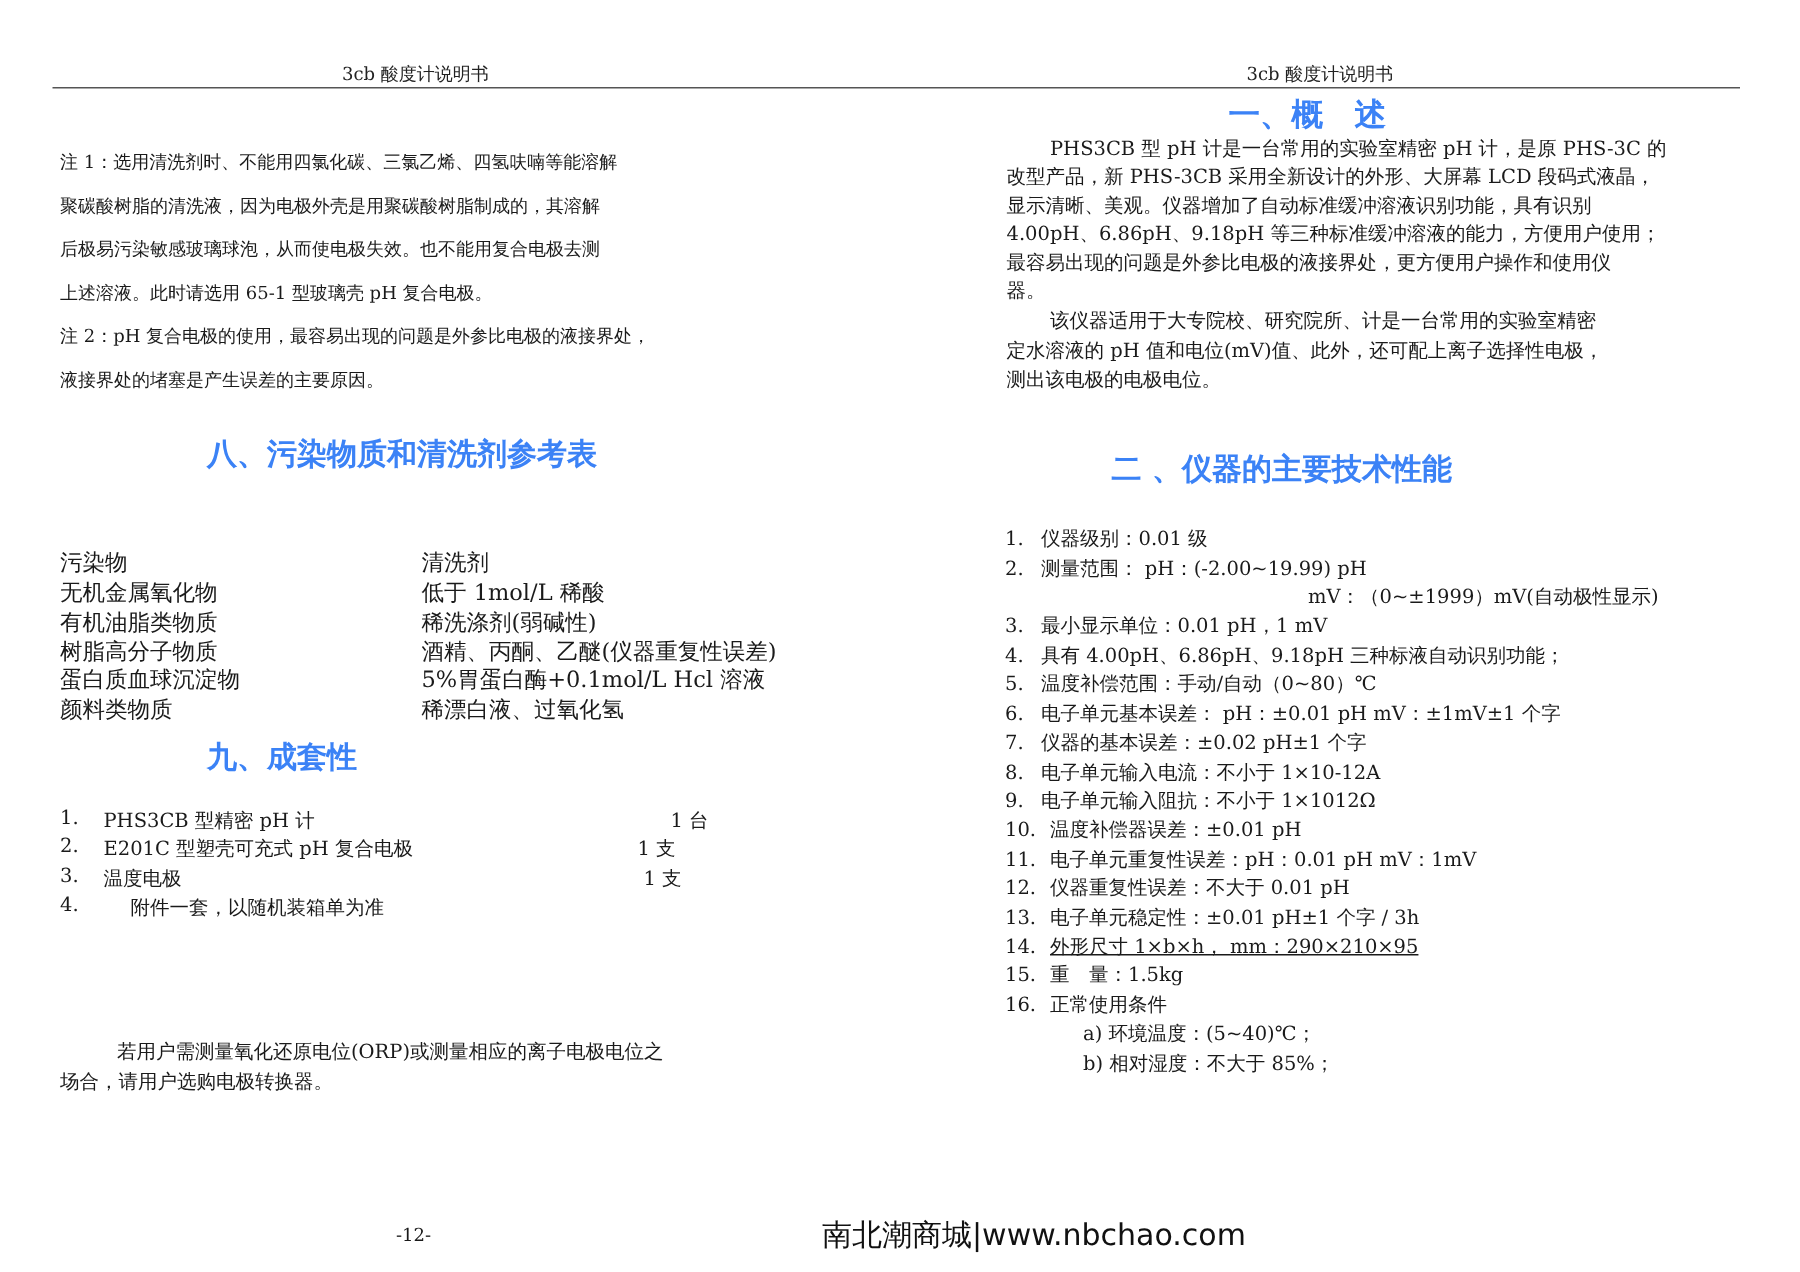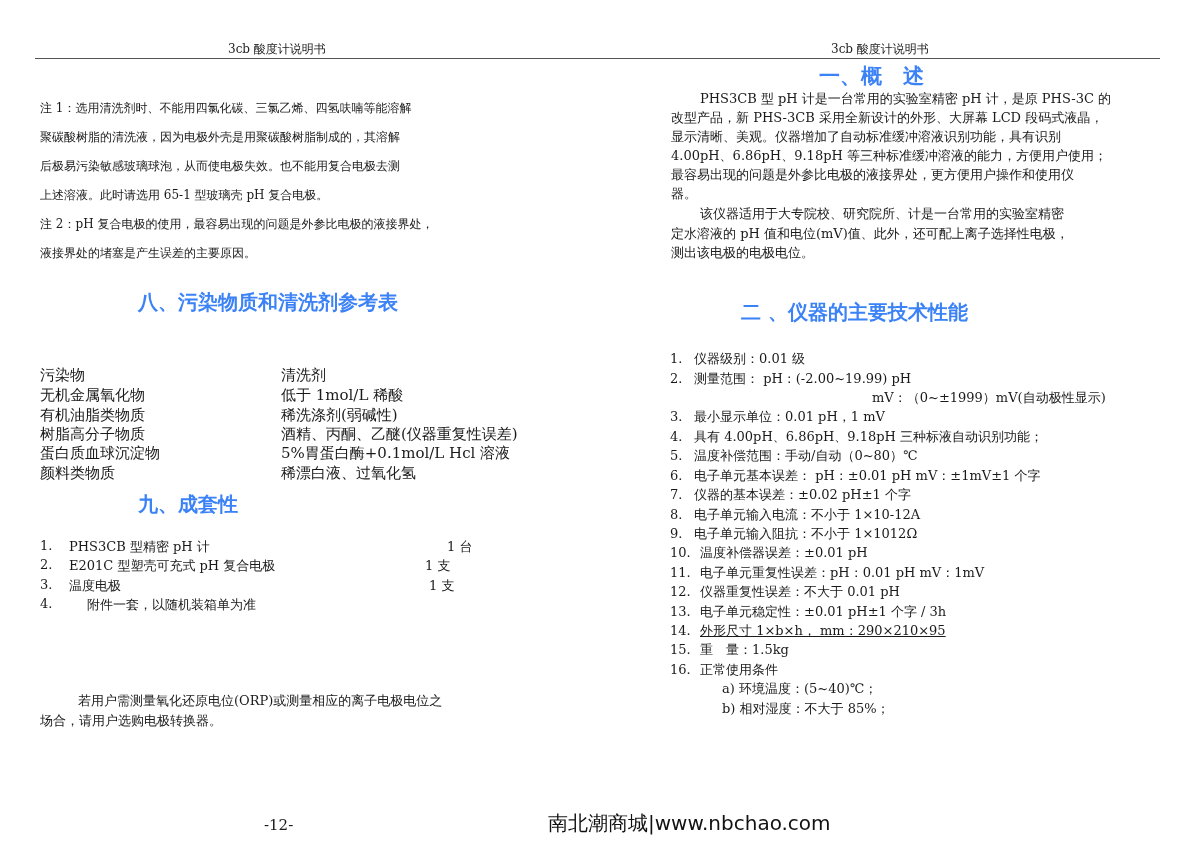--- a/index.html
+++ b/index.html
@@ -87,21 +87,21 @@
     <div class="kit-row" style="top:596px;">
       <span style="left:0;">4.</span>
       <span style="left:29px;padding-left:18px;">附件一套，以随机装箱单为准</span>
       <span style="left:385px;"></span>
     </div>
   </div>
 
   <div class="abs row" style="left:78px; top:692px;">若用户需测量氧化还原电位(ORP)或测量相应的离子电极电位之</div>
   <div class="abs row" style="left:40px; top:712px;">场合，请用户选购电极转换器。</div>
 
-  <div class="abs" style="left:264px; top:816px; font-size:15px;">-12-</div>
+  <div class="abs" style="left:264px; top:816px; font-size:12px;">-12-</div>
 </div>
 
 <div>
   <div class="abs h2" style="left:819px; top:62px; font-size:21px;">一、概　述</div>
 
   <div class="abs row" style="left:700px; top:90px;">PHS3CB 型 pH 计是一台常用的实验室精密 pH 计，是原 PHS-3C 的</div>
   <div class="abs row" style="left:671px; top:109px;">改型产品，新 PHS-3CB 采用全新设计的外形、大屏幕 LCD 段码式液晶，</div>
   <div class="abs row" style="left:671px; top:128px;">显示清晰、美观。仪器增加了自动标准缓冲溶液识别功能，具有识别</div>
   <div class="abs row" style="left:671px; top:147px;">4.00pH、6.86pH、9.18pH 等三种标准缓冲溶液的能力，方便用户使用；</div>
   <div class="abs row" style="left:671px; top:166px;">最容易出现的问题是外参比电极的液接界处，更方便用户操作和使用仪</div>

